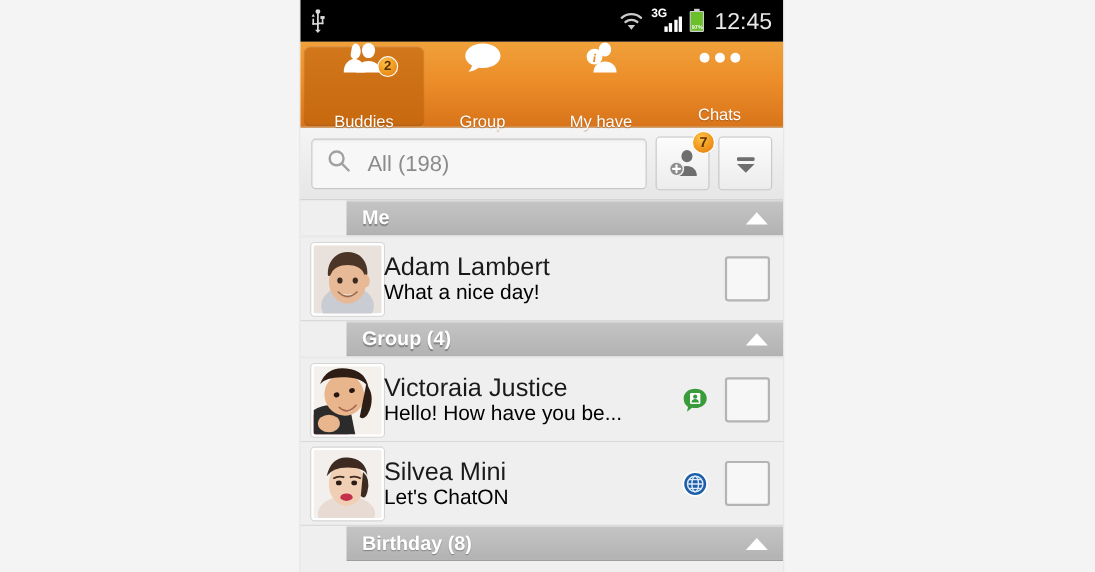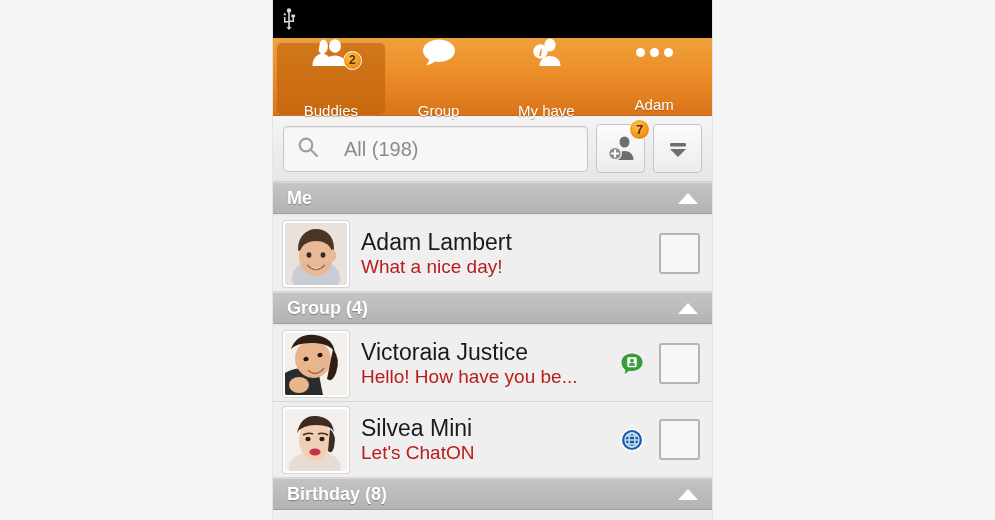--- a/index.html
+++ b/index.html
@@ -169,21 +169,21 @@
   .searchbox {
     flex: 1;
     height: 46px;
     background: #f7f7f7;
     border: 1px solid #c8c8c8;
     border-radius: 4px;
     display: flex;
     align-items: center;
     padding: 0 12px;
     box-sizing: border-box;
-    gap: 24px;
+    gap: 14px;
     box-shadow: inset 0 1px 2px rgba(0,0,0,0.07);
   }
   .search-text {
     color: #8b8b8b;
     font-size: 20px;
     line-height: 22px;
   }
   .sqbtn {
     position: relative;
     width: 47px;
@@ -219,20 +219,21 @@
     height: 32px;
     background: linear-gradient(to bottom, #c4c4c4 0%, #b3b3b3 100%);
     display: flex;
     align-items: center;
     justify-content: space-between;
     padding: 0 14px;
     box-sizing: border-box;
     border-top: 1px solid #d8d8d8;
     border-bottom: 1px solid #9e9e9e;
     cursor: pointer;
+    margin-left: 42px;
   }
   .section-title {
     color: #ffffff;
     font-size: 18px;
     font-weight: bold;
     line-height: 19px;
     text-shadow: 0 1px 1px rgba(90,90,90,0.6);
   }
   .caret-up {
     width: 0; height: 0;
@@ -261,35 +262,34 @@
     padding: 2px;
     box-sizing: border-box;
     overflow: hidden;
     flex: 0 0 auto;
     box-shadow: 0 0 0 1px #d5d5d5;
   }
   .avatar svg { display: block; width: 100%; height: 100%; border-radius: 2px; }
   .rowtext {
     flex: 1;
     min-width: 0;
-    padding-left: 12px;
     display: flex;
     flex-direction: column;
     justify-content: center;
     gap: 1px;
   }
   .rowname {
     color: #1a1a1a;
     font-size: 23px;
     line-height: 26px;
     white-space: nowrap;
     overflow: hidden;
   }
   .rowstatus {
-    color: #b91c1c;
+    color: #000000;
     font-size: 19px;
     line-height: 22px;
     white-space: nowrap;
     overflow: hidden;
   }
   .rowicon {
     width: 34px;
     display: flex;
     align-items: center;
     justify-content: center;
@@ -324,20 +324,44 @@
               <rect x="3" y="13" width="5.5" height="1.5"></rect>
               <rect x="11.5" y="8" width="1.5" height="6"></rect>
               <rect x="7.5" y="12.5" width="5.5" height="1.5"></rect>
               <rect x="10.3" y="6.6" width="3.8" height="2.6"></rect>
               <polygon points="2.3,7.2 5.2,7.2 3.75,4.6"></polygon>
               <polygon points="5.4,19 10.6,19 8,22"></polygon>
             </g>
           </svg>
         </span>
       </div>
+      <div class="sb-right">
+        <span>
+          <svg class="wifi-icon" viewBox="0 0 22 18">
+            <g fill="none" stroke="#cccccc" stroke-width="2.1" stroke-linecap="round">
+              <path d="M2.2 6.2 A13 13 0 0 1 19.8 6.2"></path>
+              <path d="M5.6 10.0 A8.6 8.6 0 0 1 16.4 10.0"></path>
+            </g>
+            <polygon points="11,17 7.6,12.7 14.4,12.7" fill="#cccccc"></polygon>
+          </svg>
+        </span>
+        <span class="sig-wrap">
+          <span class="net-label">3G</span>
+          <span class="bars">
+            <span class="bar b1"></span>
+            <span class="bar b2"></span>
+            <span class="bar b3"></span>
+            <span class="bar b4"></span>
+          </span>
+        </span>
+        <span class="batt">
+          <span class="batt-pct">97%</span>
+        </span>
+        <span class="clock">12:45</span>
+      </div>
     </div>
 
     <div class="tabbar">
 
       <div class="tab active">
         <span class="tab-icon">
           <svg width="46" height="32" viewBox="0 0 46 32">
             <g fill="#ffffff">
               <ellipse cx="27" cy="10" rx="6" ry="6.8"></ellipse>
               <path d="M16 30c0-6.5 4.9-10.5 11-10.5S38 23.5 38 30z"></path>
@@ -373,21 +397,21 @@
       </div>
 
       <div class="tab">
         <span class="tab-icon">
           <span class="dots">
             <span class="dot"></span>
               <span class="dot"></span>
               <span class="dot"></span>
           </span>
         </span>
-        <span class="tab-label">Adam</span>
+        <span class="tab-label">Chats</span>
       </div>
     </div>
 
     <div class="searchrow">
       <div class="searchbox">
         <span>
           <svg width="24" height="24" viewBox="0 0 24 24">
             <g fill="none" stroke="#a0a0a0" stroke-width="2.2">
               <circle cx="10" cy="10" r="6.3"></circle>
               <line x1="14.8" y1="14.8" x2="21" y2="21" stroke-linecap="round"></line>

